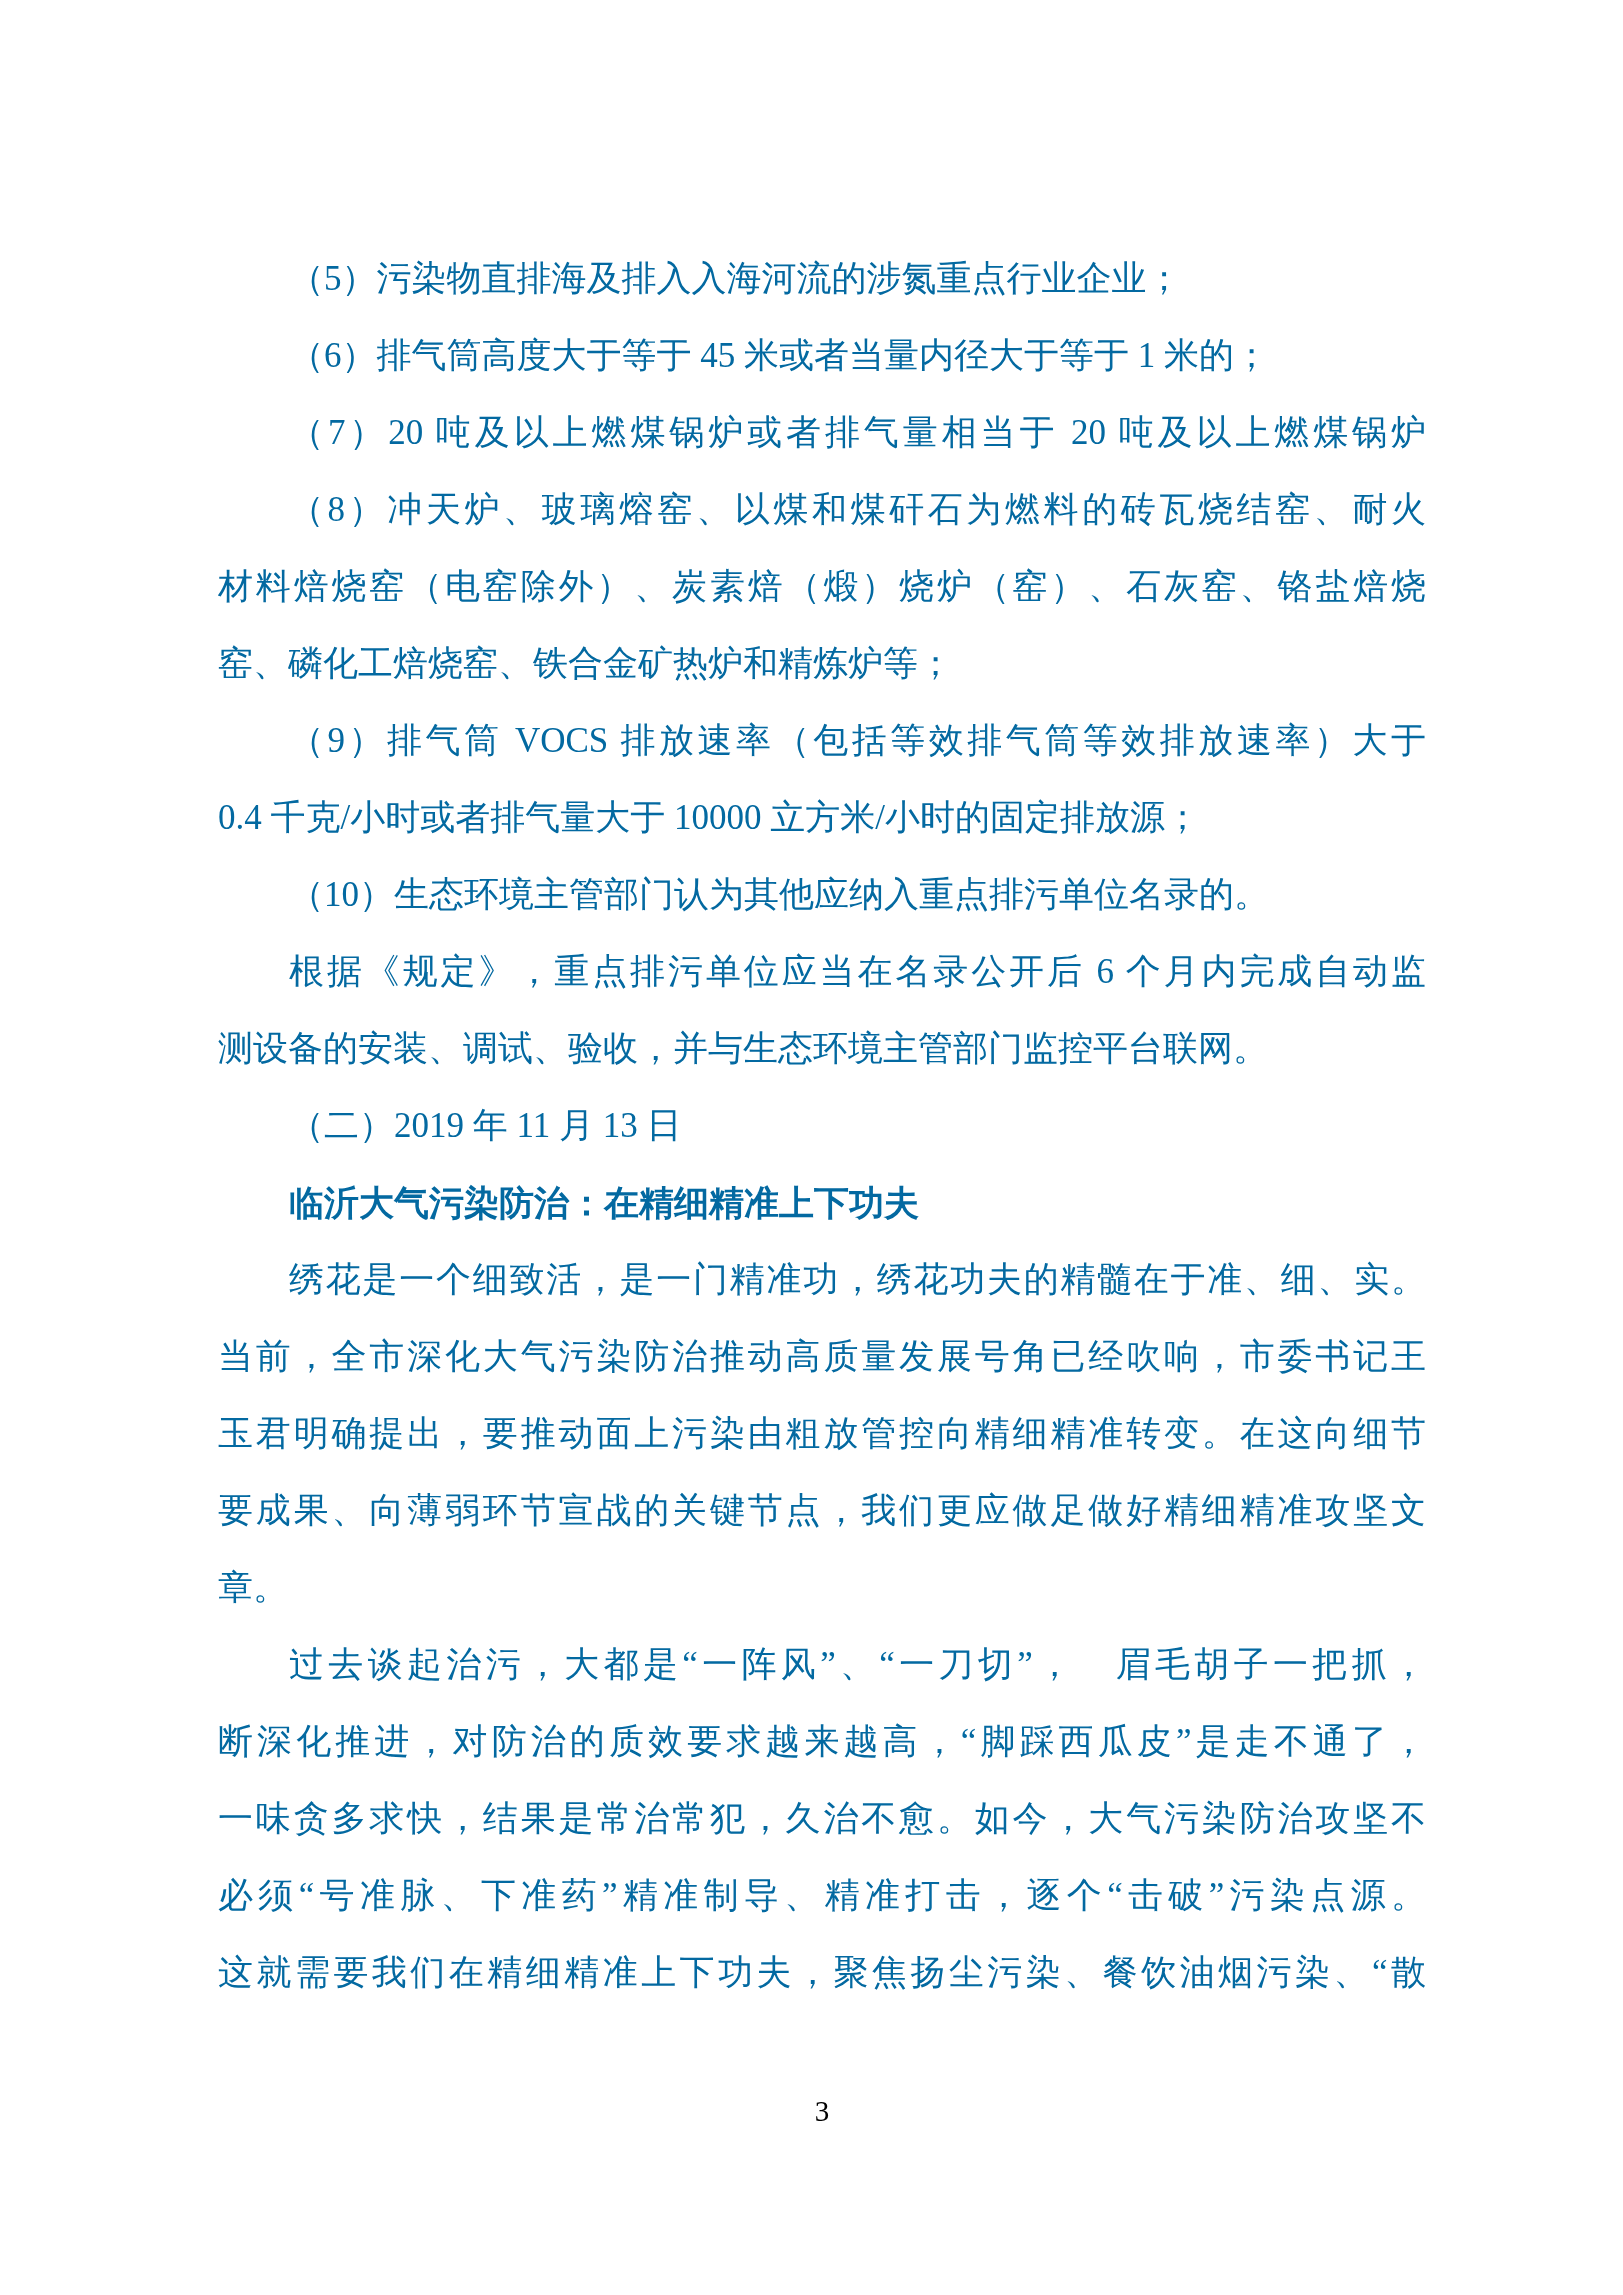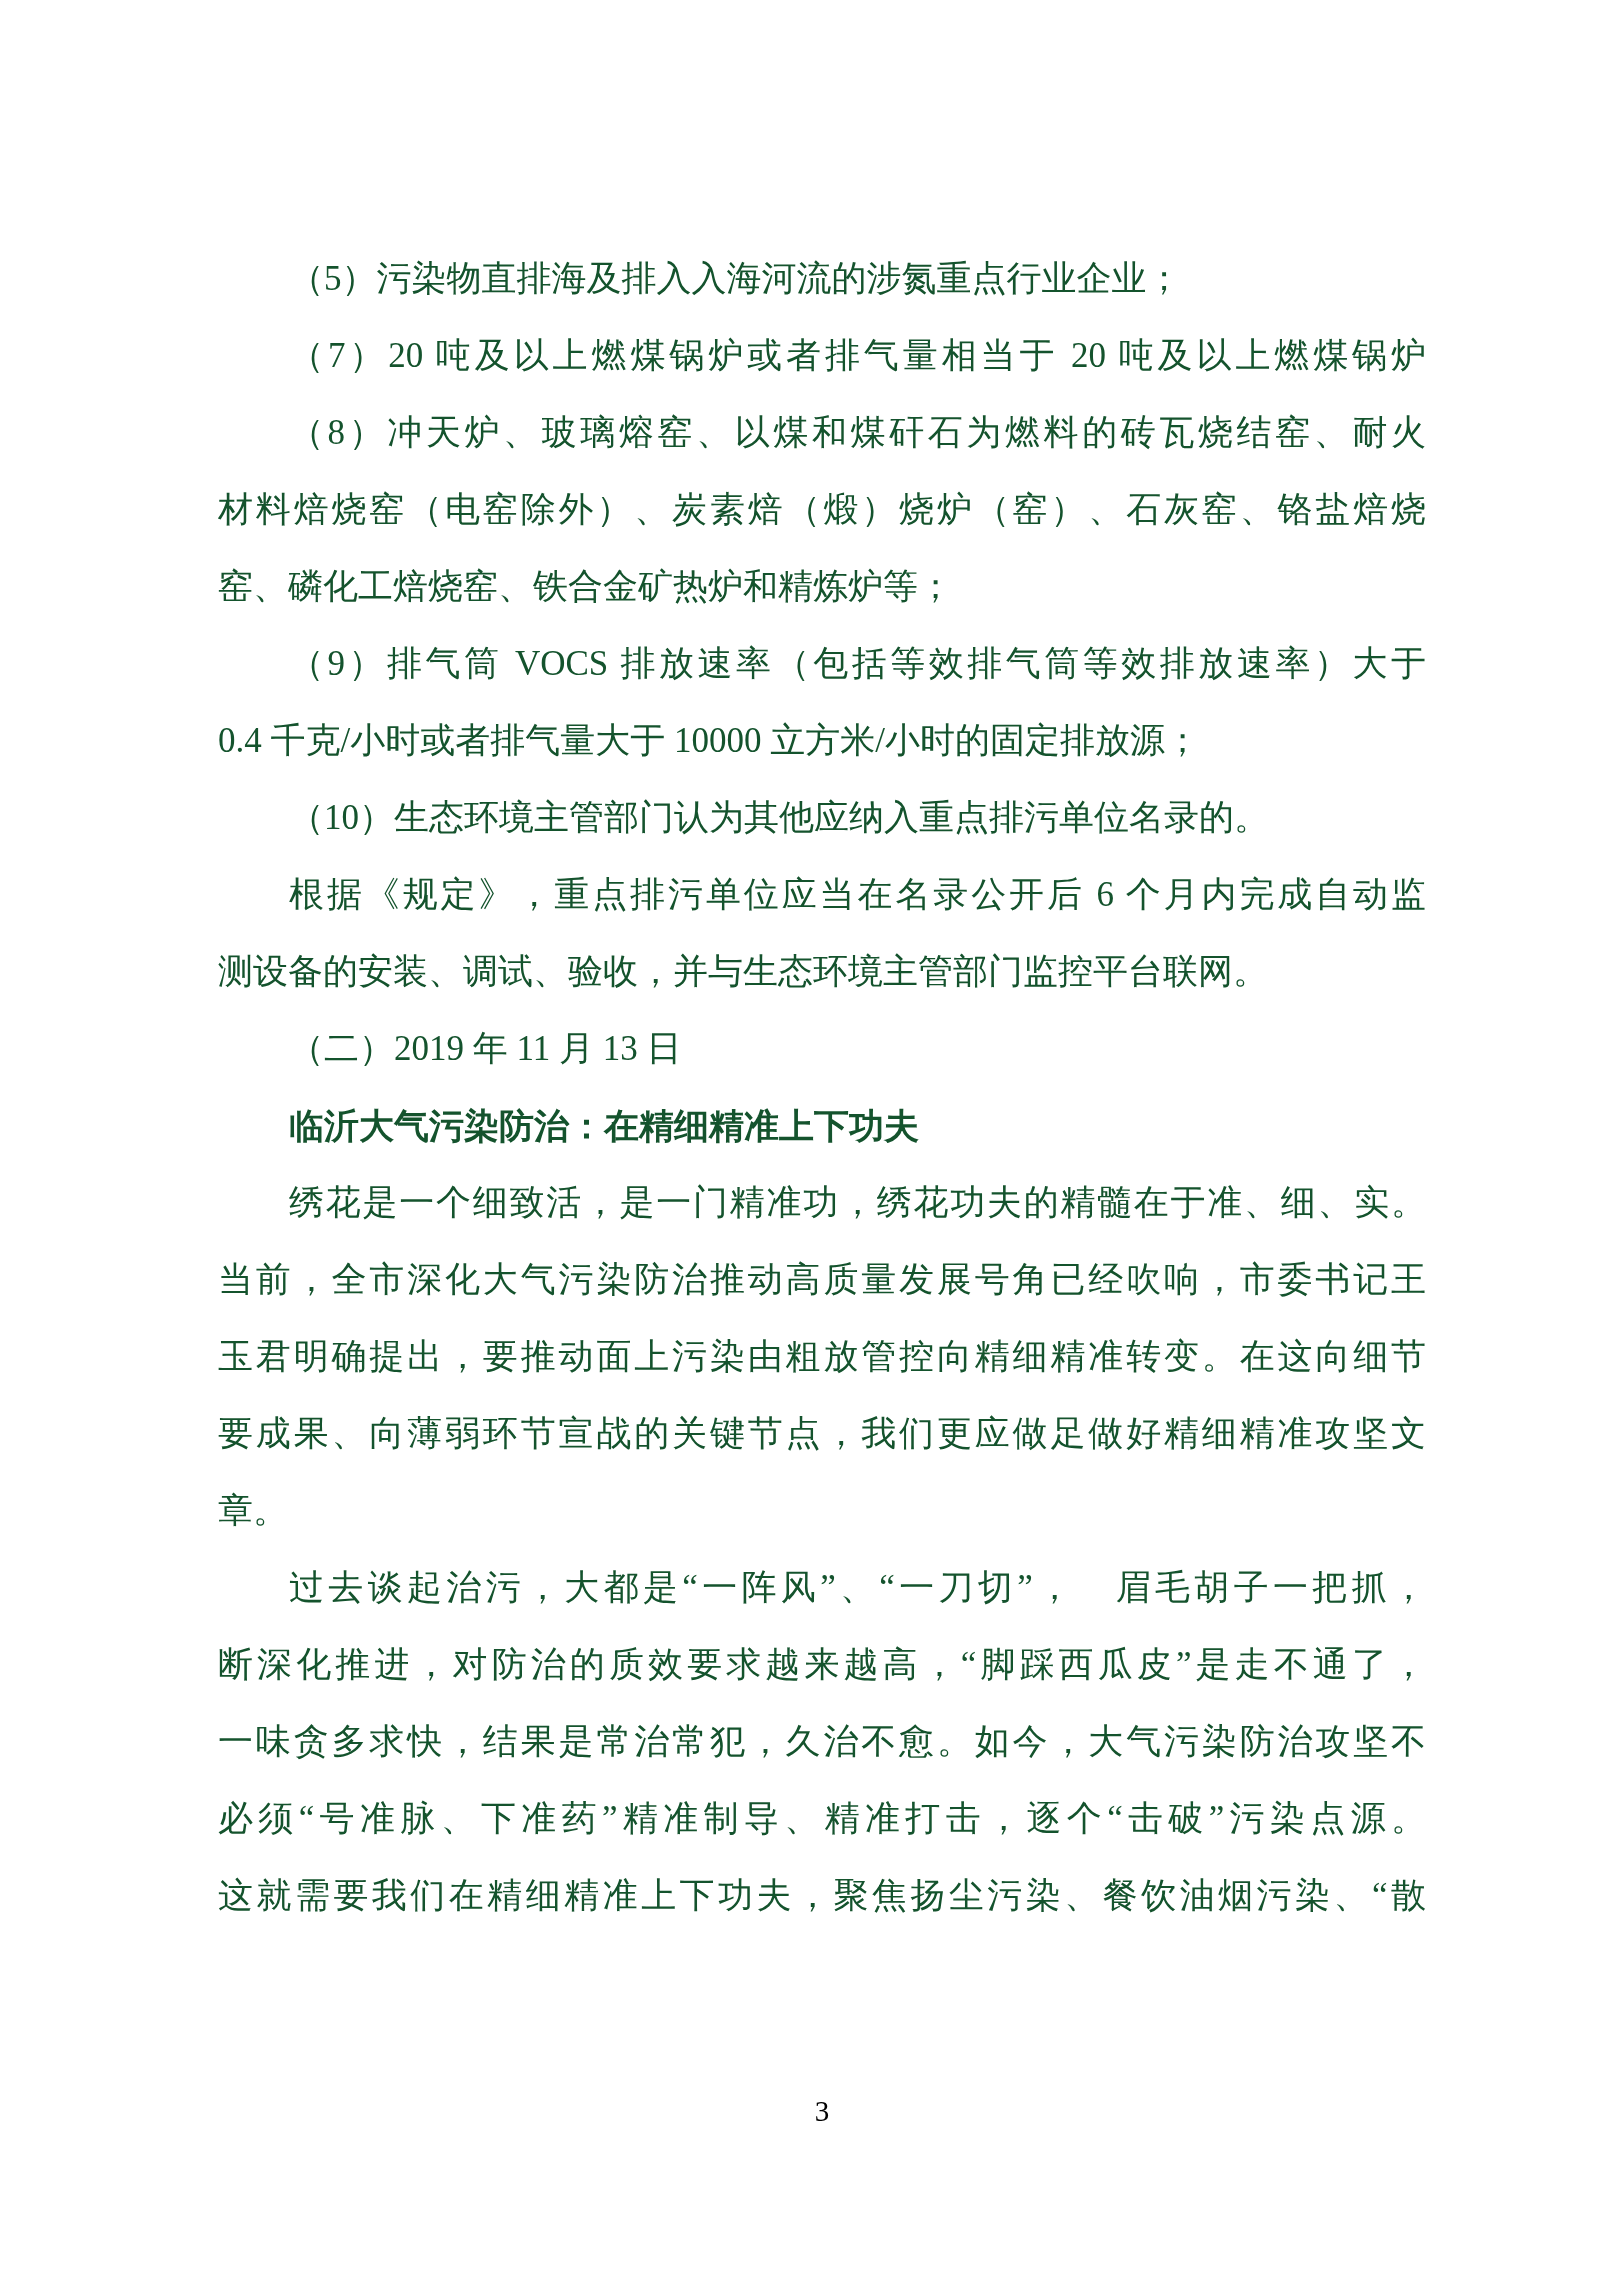--- a/index.html
+++ b/index.html
@@ -17,21 +17,21 @@
   .content {
     position: absolute;
     left: 218px;
     top: 240px;
     width: 1208px;
   }
   .ln {
     height: 77px;
     line-height: 77px;
     font-size: 35px;
-    color: #14532d;
+    color: #0369a1;
     font-family: "Liberation Serif", "DejaVu Serif", serif;
     text-align: left;
     white-space: nowrap;
   }
   .jus {
     white-space: normal;
     text-align: justify;
     text-align-last: justify;
     text-justify: inter-character;
   }
@@ -56,20 +56,21 @@
     color: #000000;
     font-family: "Liberation Serif", "DejaVu Serif", serif;
   }
 </style>
 </head>
 <body>
 
 <div class="sheet">
   <div class="content">
     <div class="ln ind">（5）污染物直排海及排入入海河流的涉氮重点行业企业；</div>
+    <div class="ln ind">（6）排气筒高度大于等于 45 米或者当量内径大于等于 1 米的；</div>
     <div class="ln ind jus">（7）20 吨及以上燃煤锅炉或者排气量相当于 20 吨及以上燃煤锅炉</div>
     <div class="ln ind jus">（8）冲天炉、玻璃熔窑、以煤和煤矸石为燃料的砖瓦烧结窑、耐火</div>
     <div class="ln jus">材料焙烧窑（电窑除外）、炭素焙（煅）烧炉（窑）、石灰窑、铬盐焙烧</div>
     <div class="ln">窑、磷化工焙烧窑、铁合金矿热炉和精炼炉等；</div>
     <div class="ln ind jus">（9）排气筒 VOCS 排放速率（包括等效排气筒等效排放速率）大于</div>
     <div class="ln">0.4 千克/小时或者排气量大于 10000 立方米/小时的固定排放源；</div>
     <div class="ln ind">（10）生态环境主管部门认为其他应纳入重点排污单位名录的。</div>
     <div class="ln ind jus">根据《规定》，重点排污单位应当在名录公开后 6 个月内完成自动监</div>
     <div class="ln">测设备的安装、调试、验收，并与生态环境主管部门监控平台联网。</div>
     <div class="ln ind boldserif">（二）2019 年 11 月 13 日</div>

